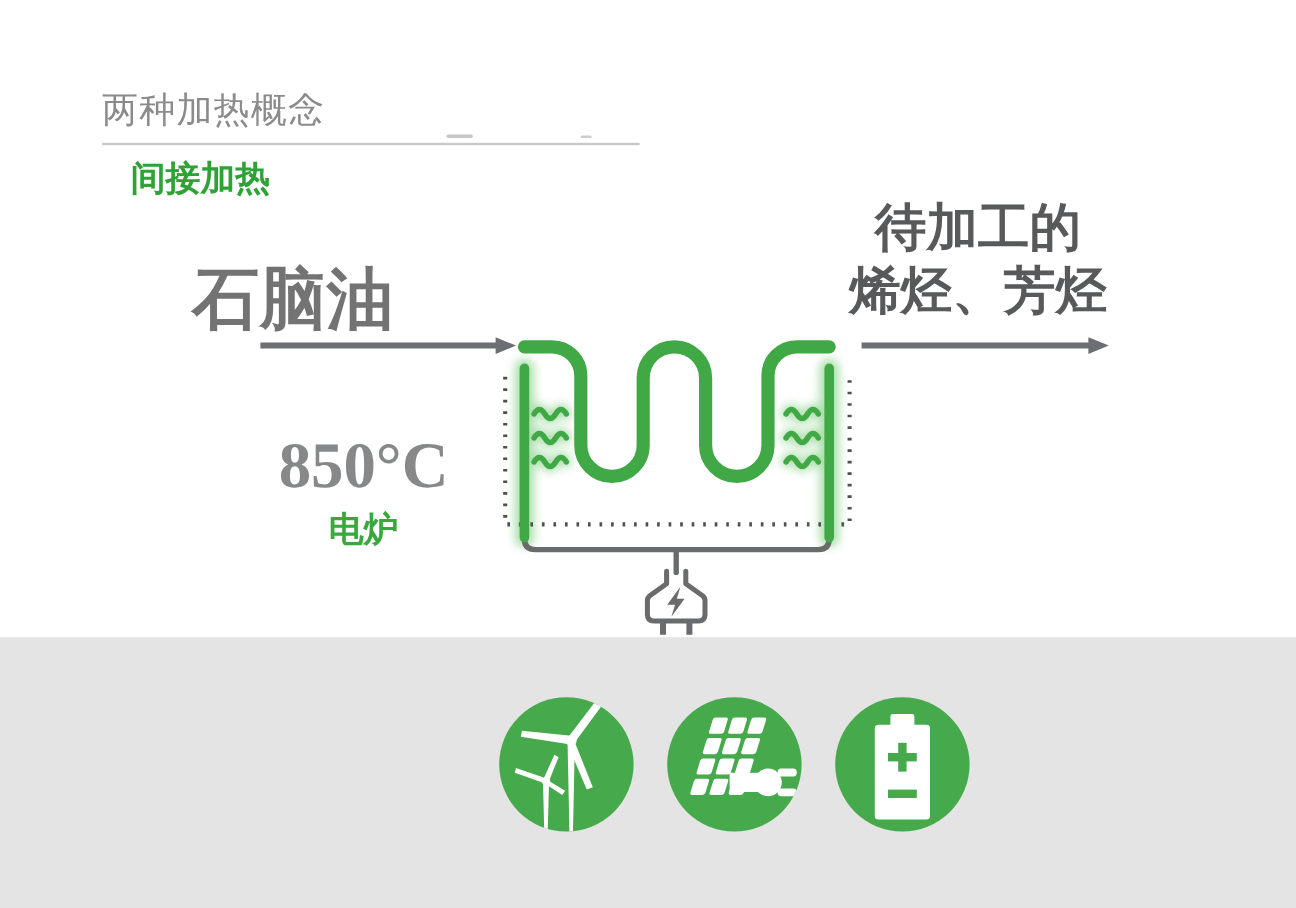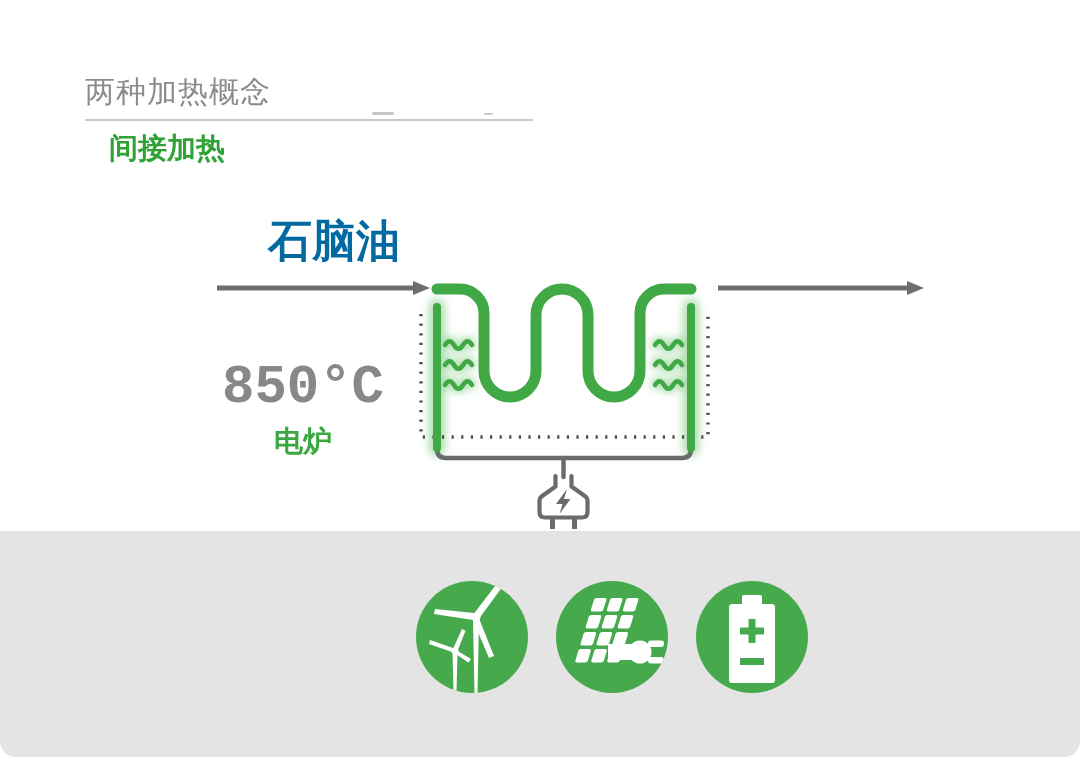--- a/index.html
+++ b/index.html
@@ -1,37 +1,37 @@
 <!DOCTYPE html>
 <html><head>
 <meta charset="utf-8">
 <style>
   * { margin:0; padding:0; box-sizing:border-box; }
   html,body { background:#fff; }
   .canvas {
     position:relative; width:1080px; height:757px; overflow:hidden;
-    background:#ffffff; font-family:Liberation Mono, monospace;border-radius:16px;
+    background:#ffffff; font-family:Liberation Serif, serif;
   }
   
   .title {
     position:absolute; left:85px; top:72px; font-size:30px; font-weight:500;
     color:#8b8b8b; letter-spacing:1px;
   }
   .rule {
     position:absolute; left:85px; top:119px; width:448px; height:2px; background:#c9c9c9;
   }
   .dash-a { position:absolute; left:372px; top:112px; width:22px; height:3px; background:#c6c6c6; border-radius:2px;}
   .dash-b { position:absolute; left:484px; top:113px; width:9px; height:2px; background:#cccccc; border-radius:2px;}
   .subtitle {
     position:absolute; left:85px; top:129px; font-size:29px; font-weight:bold; color:#2fa236;margin-left:24px;
   }
   
   .input-label {
-    position:absolute; left:160px; top:212px; width:240px; text-align:right;
-    font-size:44px; font-weight:bold; color:#0369a1;
+    position:absolute; left:160px; top:212px; width:240px; text-align:left;
+    font-size:56px; font-weight:bold; color:#737373;
   }
   .output-label {
     position:absolute; left:690px; top:164px; width:250px; text-align:center;
     font-size:43px; font-weight:bold; color:#58595b; line-height:53px;
   }
   .arrow-svg { position:absolute; }
   
   .temp {
     position:absolute; left:218px; top:357px; width:170px; text-align:center;
     font-size:54px; font-weight:bold; color:#87888a; letter-spacing:0px;
@@ -60,20 +60,24 @@
   <div class="dash-a"></div>
   <div class="dash-b"></div>
   <div class="subtitle">间接加热</div>
 
   <div class="input-label">石脑油</div>
   <svg class="arrow-svg" style="left:214px; top:279px;" width="218" height="18" viewBox="0 0 218 18">
     <line x1="3" y1="9" x2="201" y2="9" stroke="#6d6e71" stroke-width="5"></line>
     <polygon points="199,2 216,9 199,16" fill="#6d6e71"></polygon>
   </svg>
 
+  <div class="output-label">
+    <div>待加工的</div>
+    <div>烯烃、芳烃</div>
+  </div>
   <svg class="arrow-svg" style="left:716px; top:279px;" width="210" height="18" viewBox="0 0 210 18">
     <line x1="2" y1="9" x2="193" y2="9" stroke="#6d6e71" stroke-width="5"></line>
     <polygon points="191,2 208,9 191,16" fill="#6d6e71"></polygon>
   </svg>
 
   <div class="temp">850°C</div>
   <div class="furnace-label">电炉</div>
 
   <svg class="furnace" width="330" height="272" viewBox="400 265 330 272">
     <defs>

